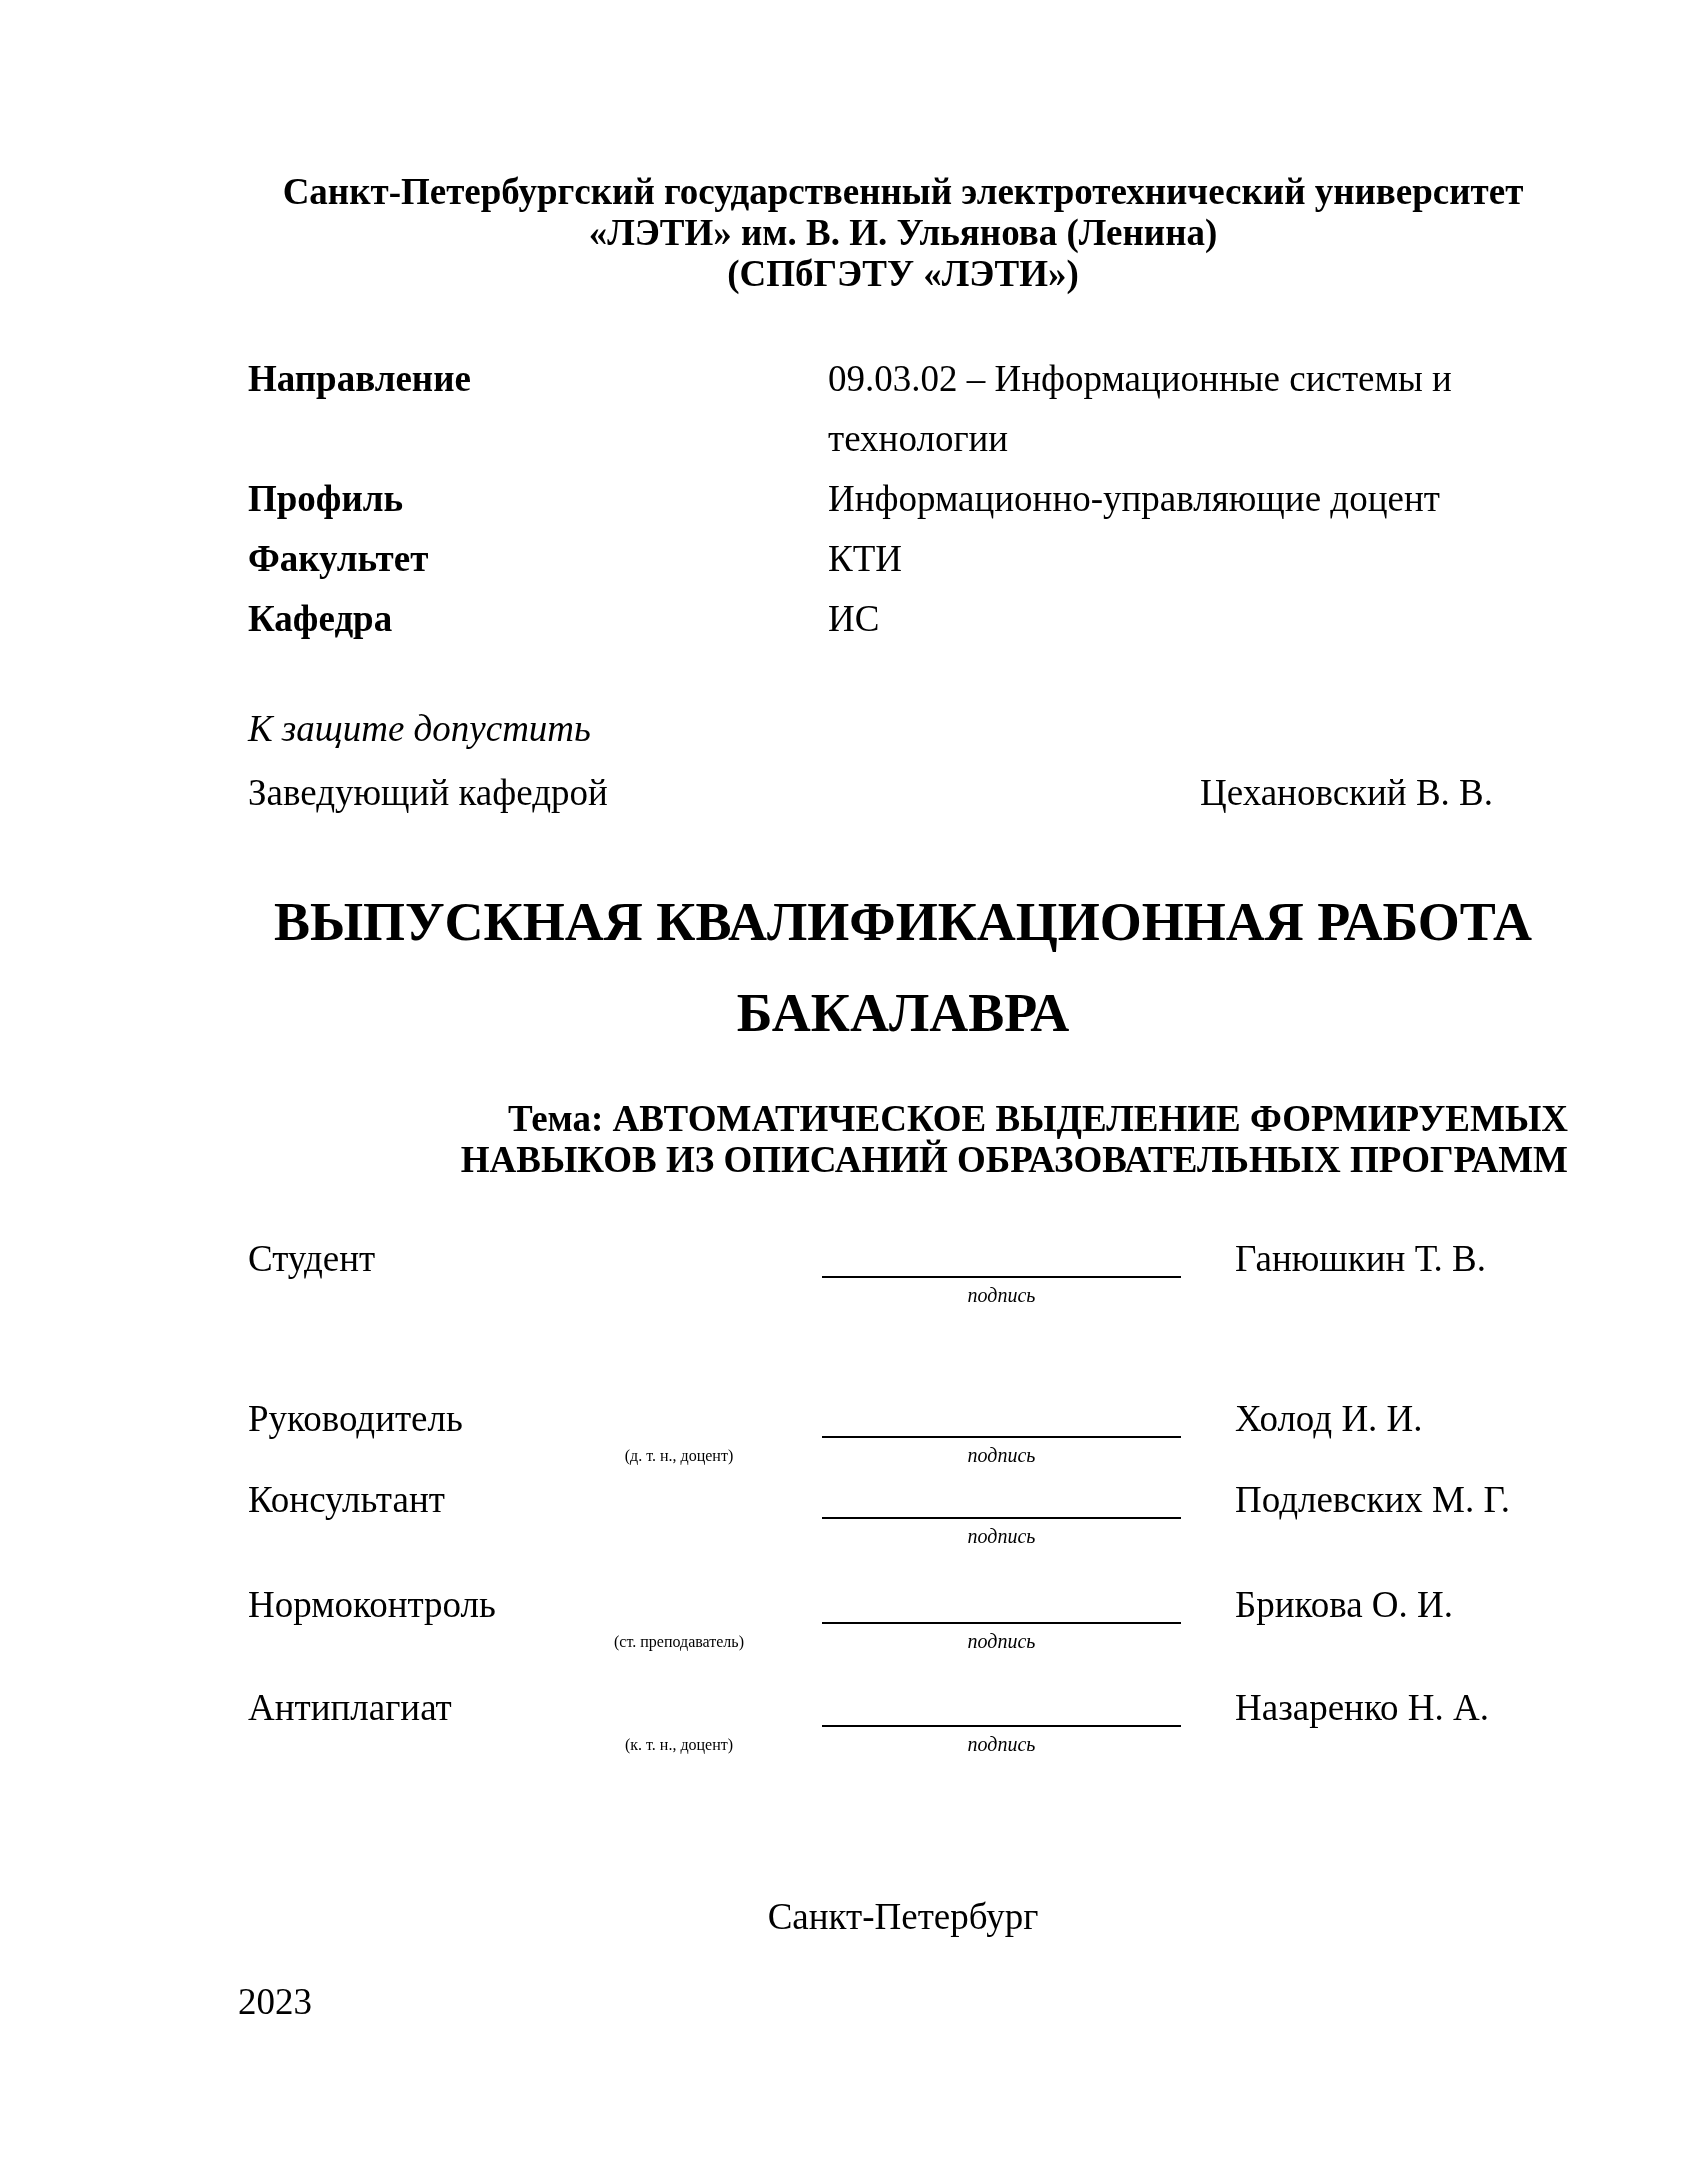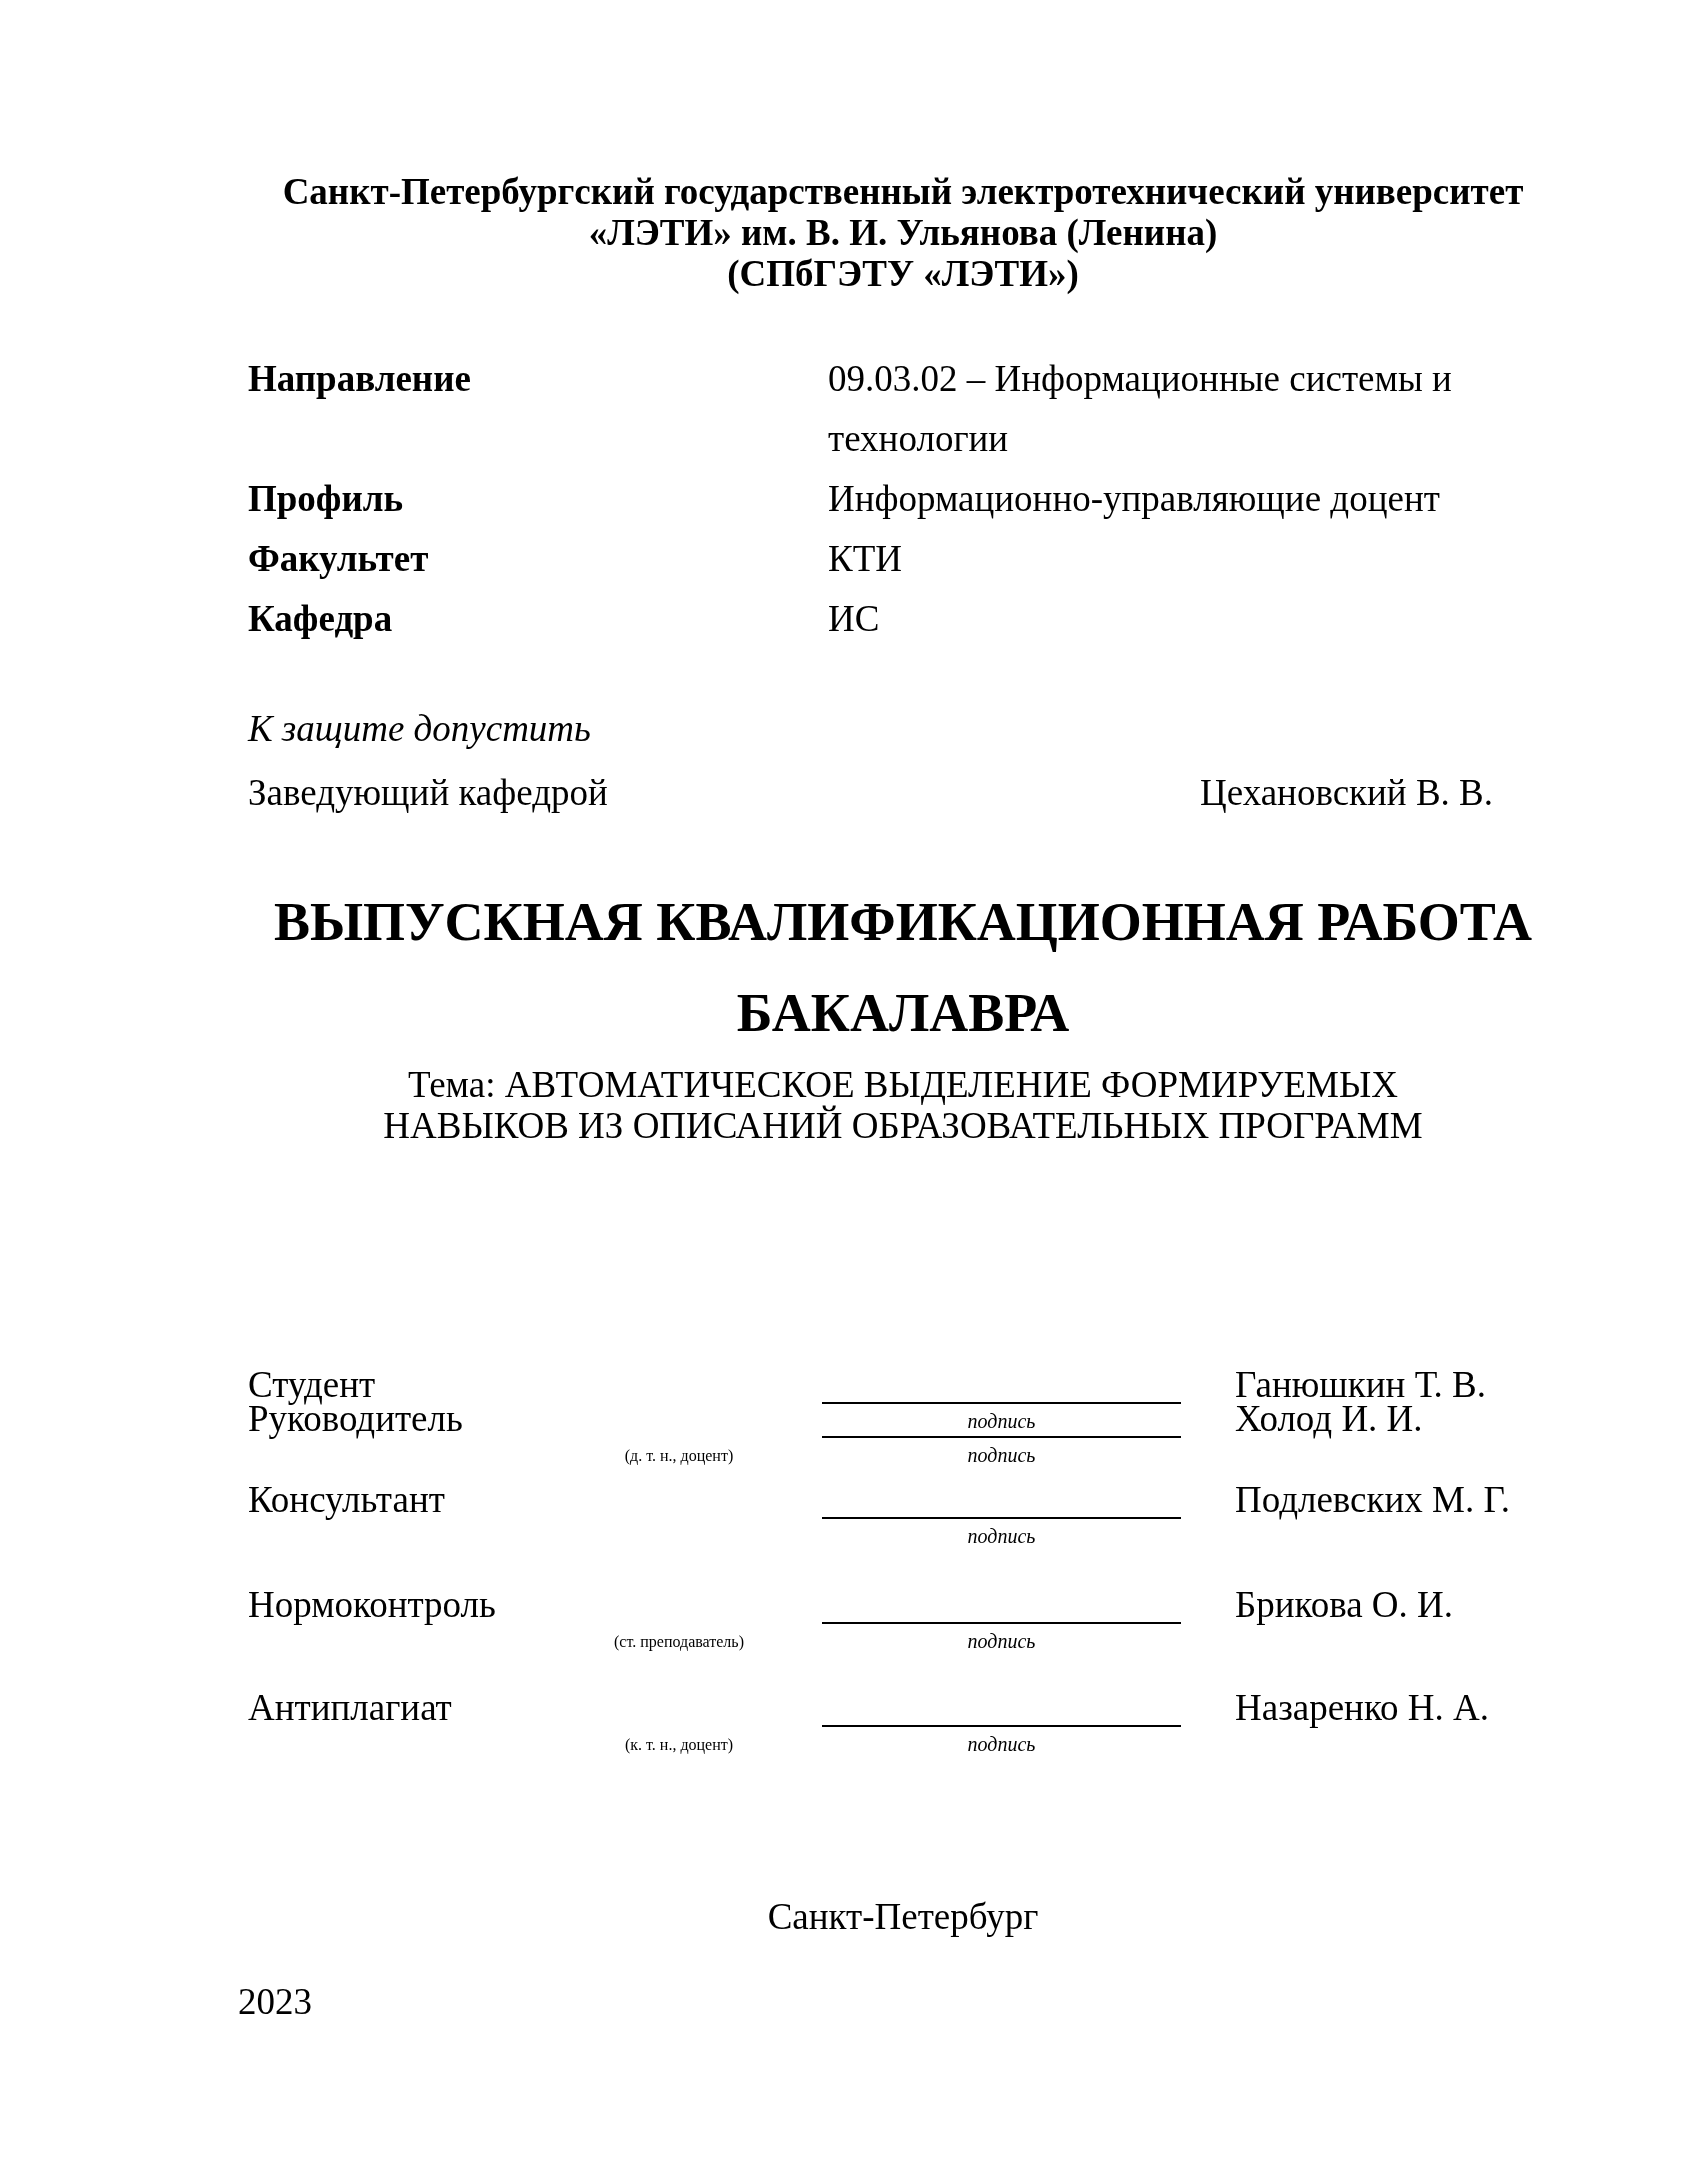--- a/index.html
+++ b/index.html
@@ -45,23 +45,23 @@
   .title-block {
     top: 865px; left: 238px; width: 1330px;
     text-align: center;
     font-weight: bold;
     font-size: 54px;
     line-height: 91px;
   }
 
   
   .theme-block {
-    top: 1052px; left: 238px; width: 1330px;
-    text-align: center;
-    font-weight: normal;
+    top: 1086px; left: 238px; width: 1330px;
+    text-align: right;
+    font-weight: bold;
     line-height: 41px;
   }
 
   
   .sig-row { left: 0; width: 1687px; height: 95px; }
   .sig-role { position: absolute; left: 248px; top: 0; line-height: 44px; white-space: nowrap; }
   .sig-qual {
     position: absolute; left: 540px; top: 45px; width: 278px;
     text-align: center; font-size: 16px; line-height: 27px;
     white-space: nowrap;
@@ -69,21 +69,21 @@
   .sig-line {
     position: absolute; left: 822px; top: 39px; width: 359px;
     border-top: 2.4px solid #000000;
   }
   .sig-caption {
     position: absolute; left: 822px; top: 45px; width: 359px;
     text-align: center; font-size: 20px; font-style: italic; line-height: 27px;
   }
   .sig-name { position: absolute; left: 1235px; top: 0; line-height: 44px; white-space: nowrap; }
 
-  .row-student      { top: 1351px; }
+  .row-student      { top: 1225px; }
   .row-supervisor   { top: 1385px; }
   .row-consultant   { top: 1466px; }
   .row-normcontrol  { top: 1571px; }
   .row-antiplagiarism { top: 1674px; }
 
   
   .footer-city { top: 1883px; left: 238px; width: 1330px; text-align: center; line-height: 44px; }
   .footer-year { top: 1968px; left: 238px; width: 1330px; text-align: left; line-height: 44px; }
 </style>
 </head>

